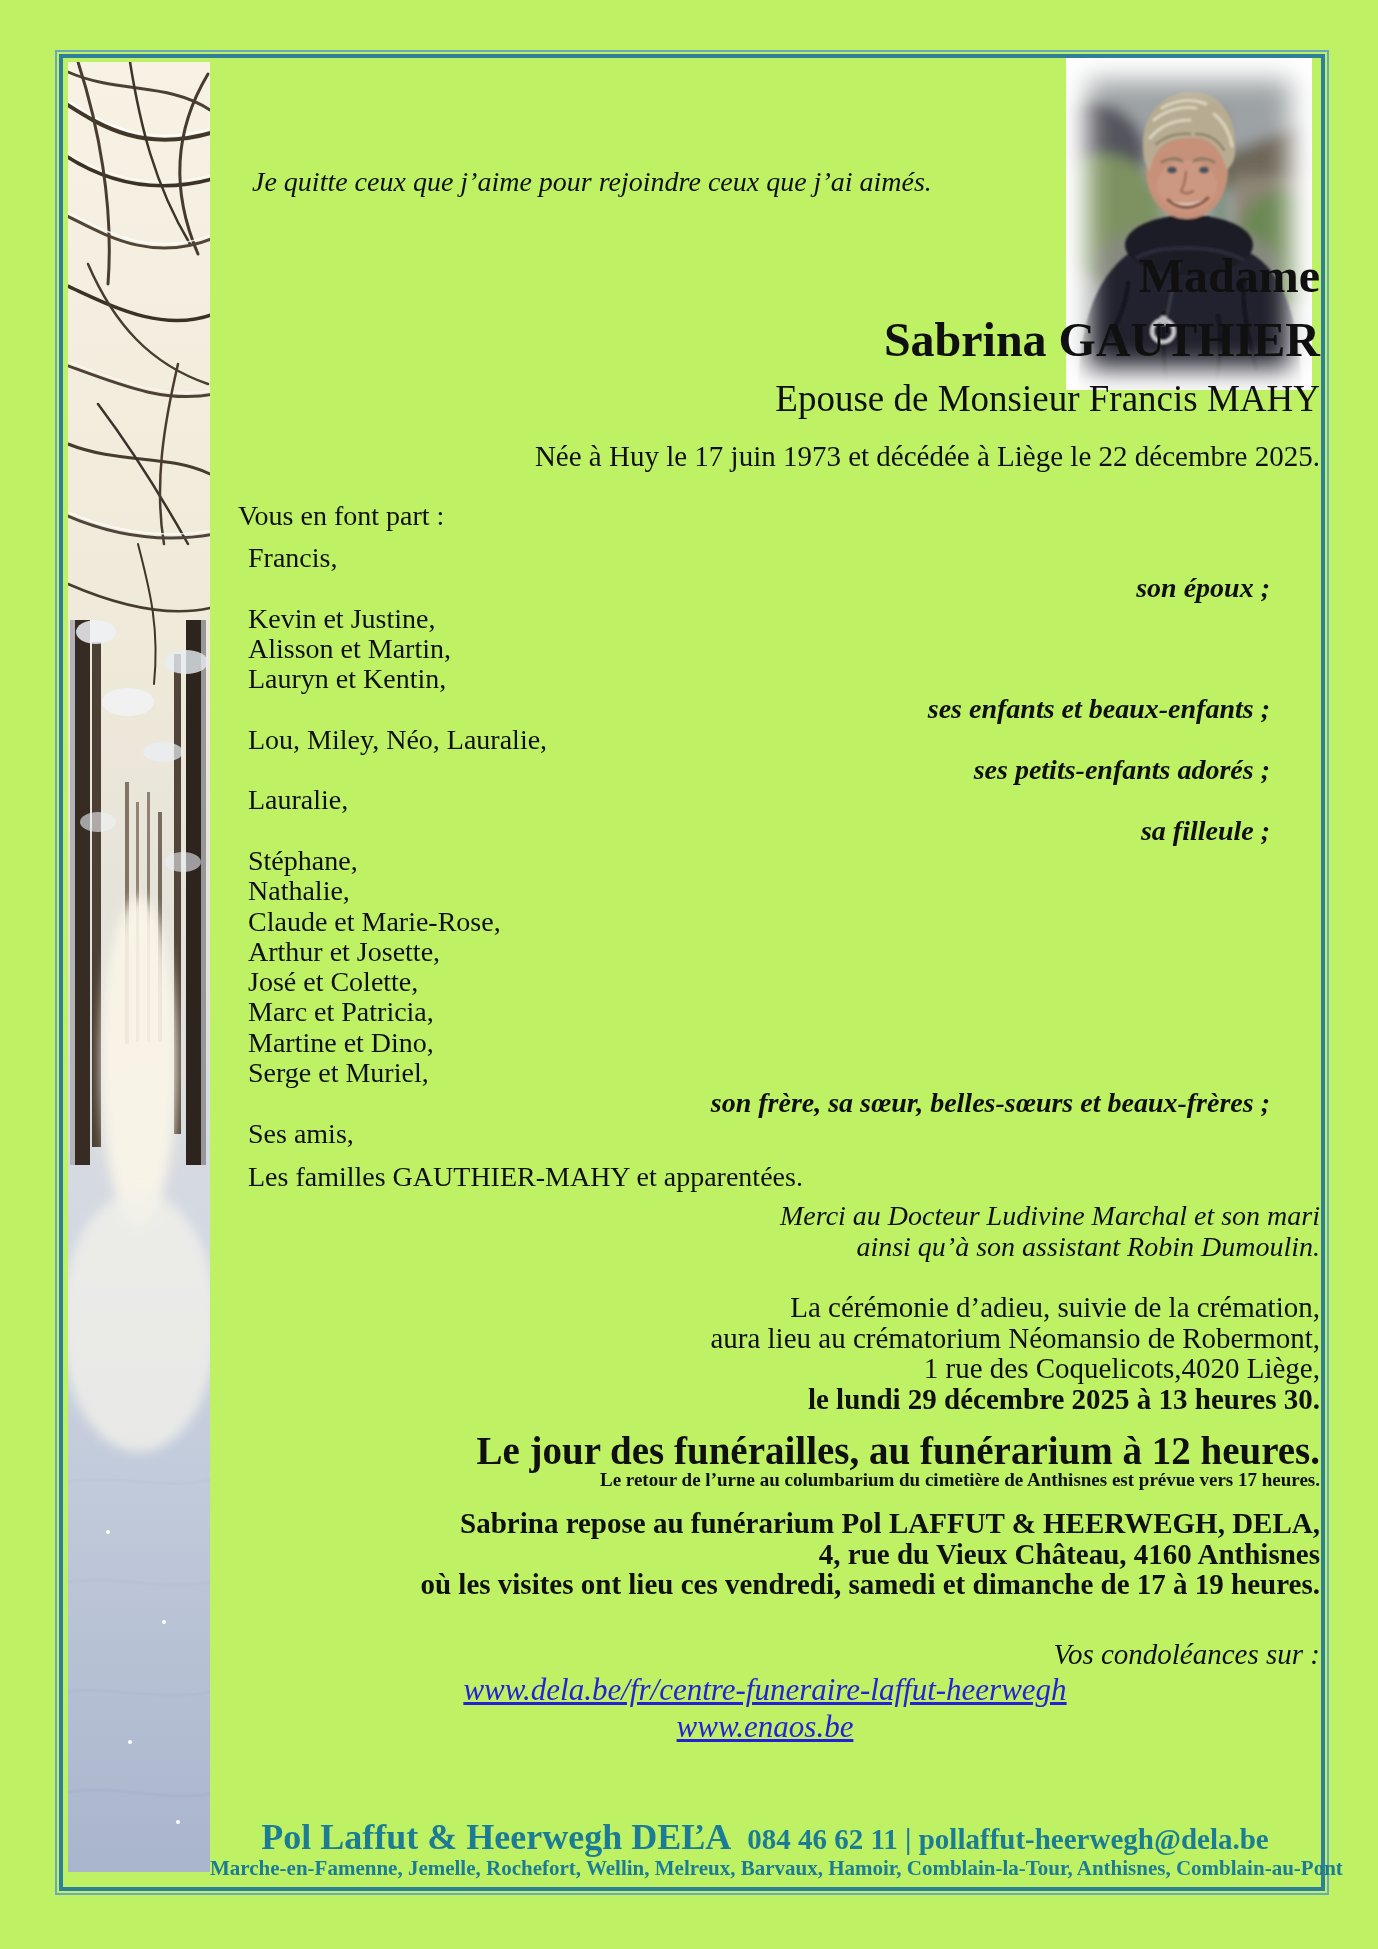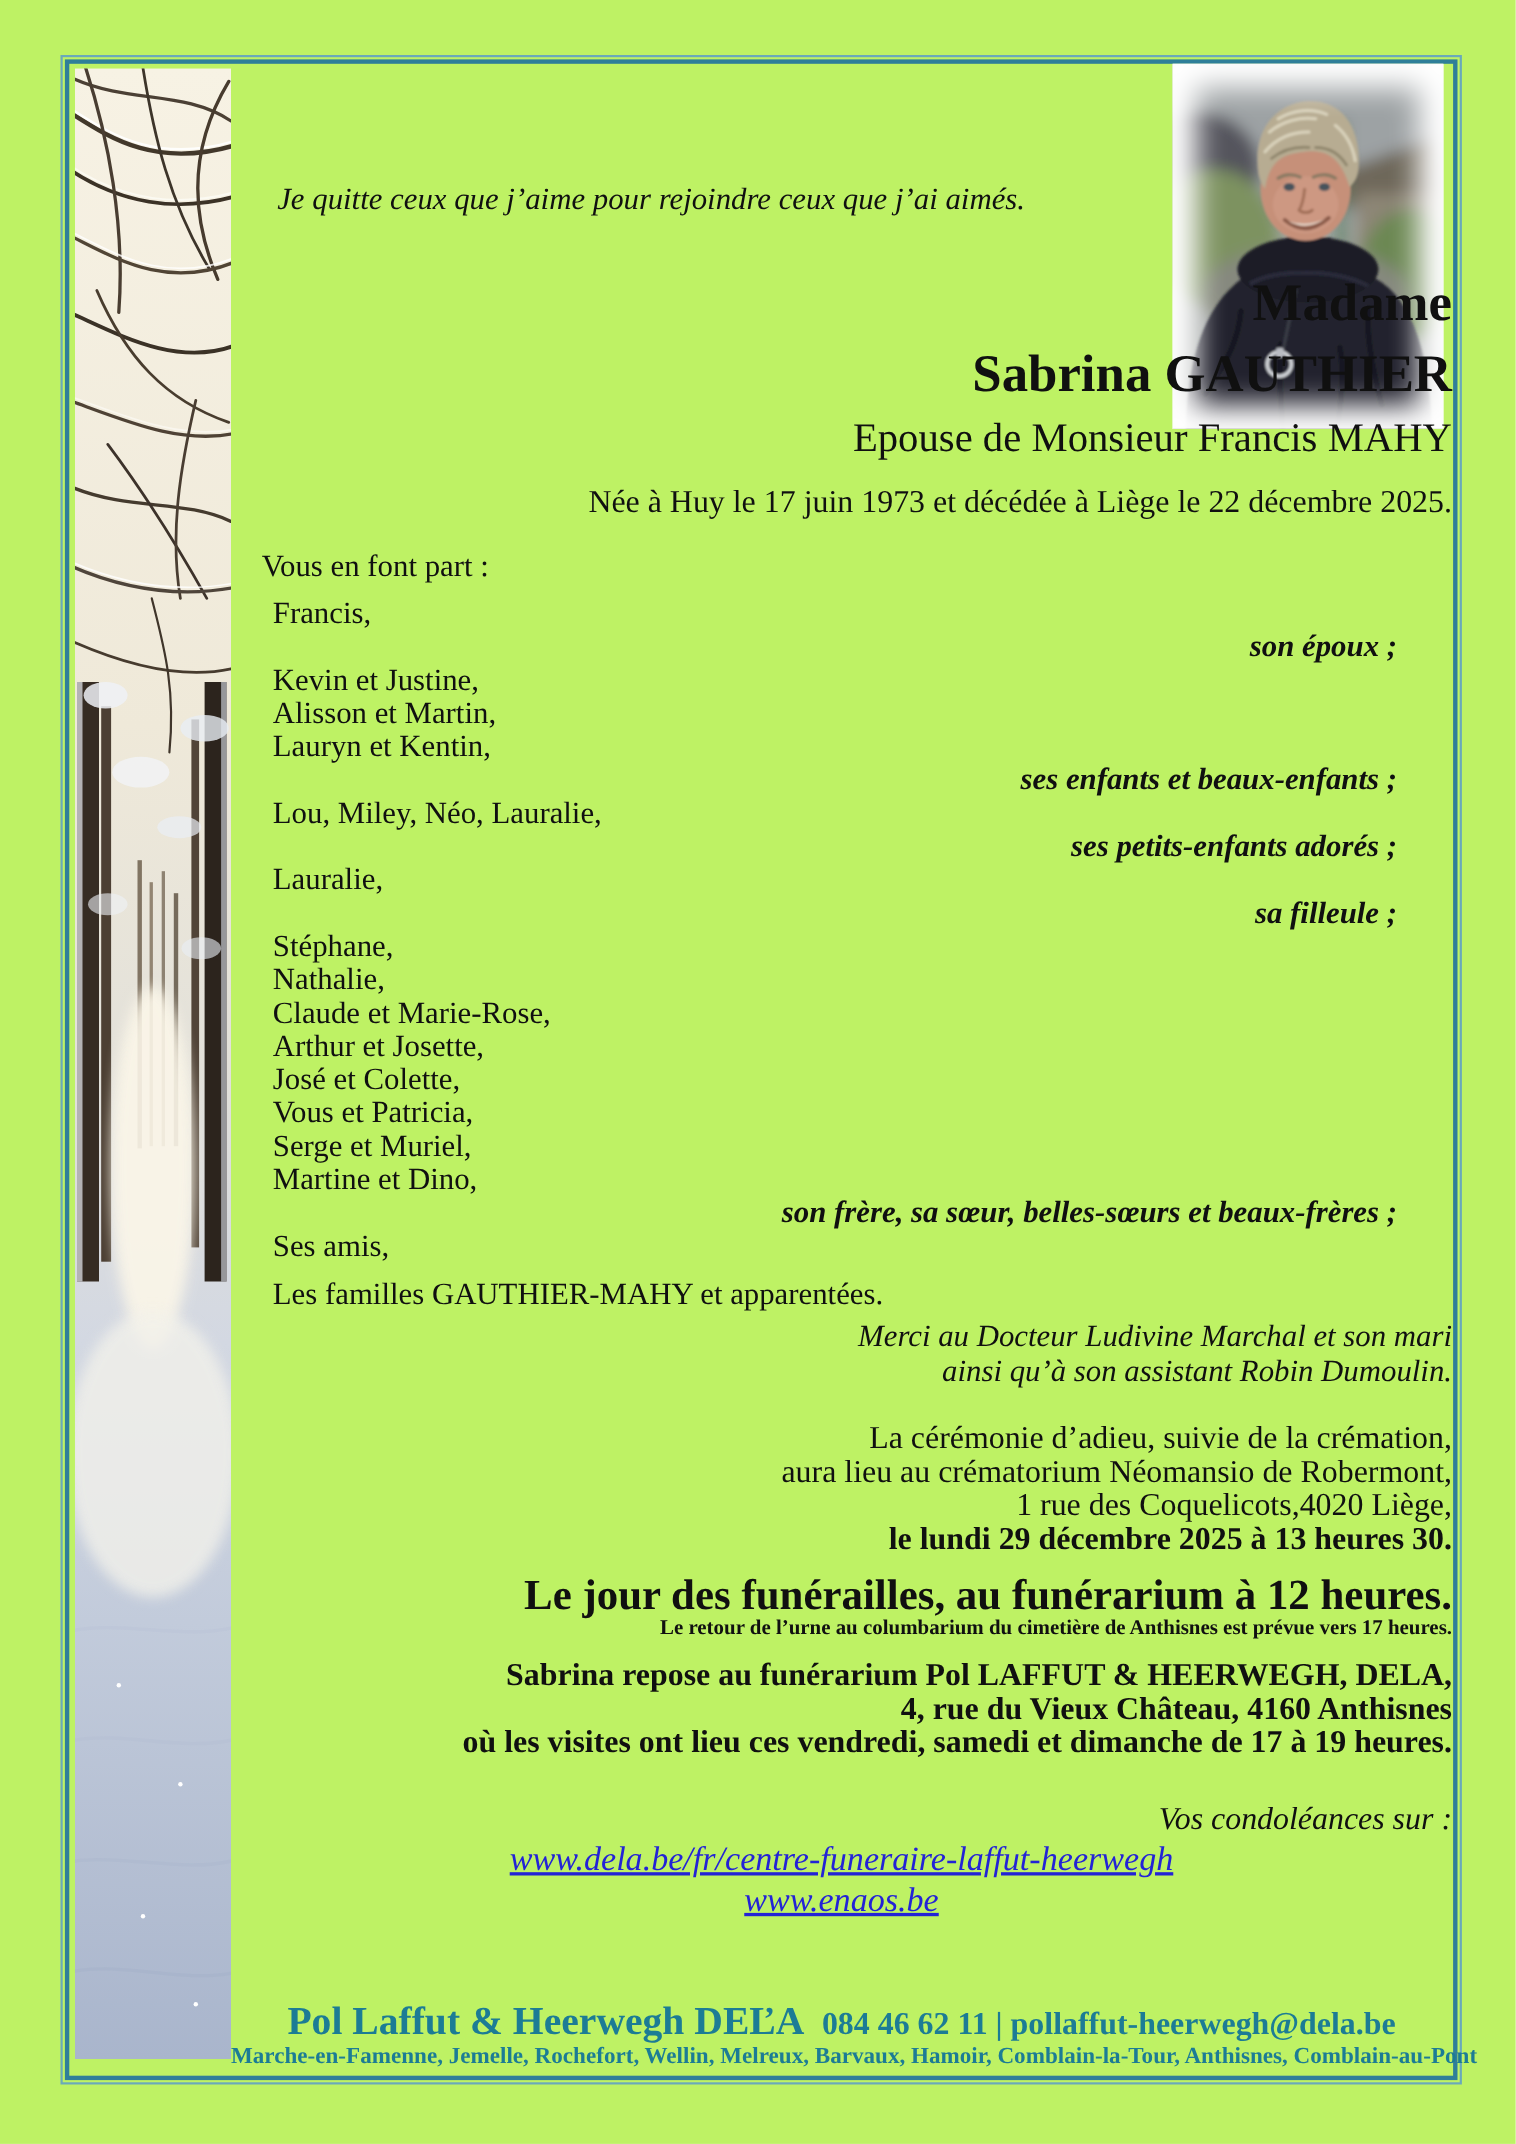--- a/index.html
+++ b/index.html
@@ -211,23 +211,23 @@
     <div class="rel">ses enfants et beaux-enfants ;</div>
     <div>Lou, Miley, Néo, Lauralie,</div>
     <div class="rel">ses petits-enfants adorés ;</div>
     <div>Lauralie,</div>
     <div class="rel">sa filleule ;</div>
     <div>Stéphane,</div>
     <div>Nathalie,</div>
     <div>Claude et Marie-Rose,</div>
     <div>Arthur et Josette,</div>
     <div>José et Colette,</div>
-    <div>Vous et Patricia,</div>
+    <div>Marc et Patricia,</div>
+    <div>Martine et Dino,</div>
     <div>Serge et Muriel,</div>
-    <div>Martine et Dino,</div>
     <div class="rel">son frère, sa sœur, belles-sœurs et beaux-frères ;</div>
     <div>Ses amis,</div>
     <div class="fam">Les familles GAUTHIER-MAHY et apparentées.</div>
   </div>
 
   <div class="cblock thanks">
     <div>Merci au Docteur Ludivine Marchal et son mari</div>
     <div>ainsi qu’à son assistant Robin Dumoulin.</div>
   </div>
 

